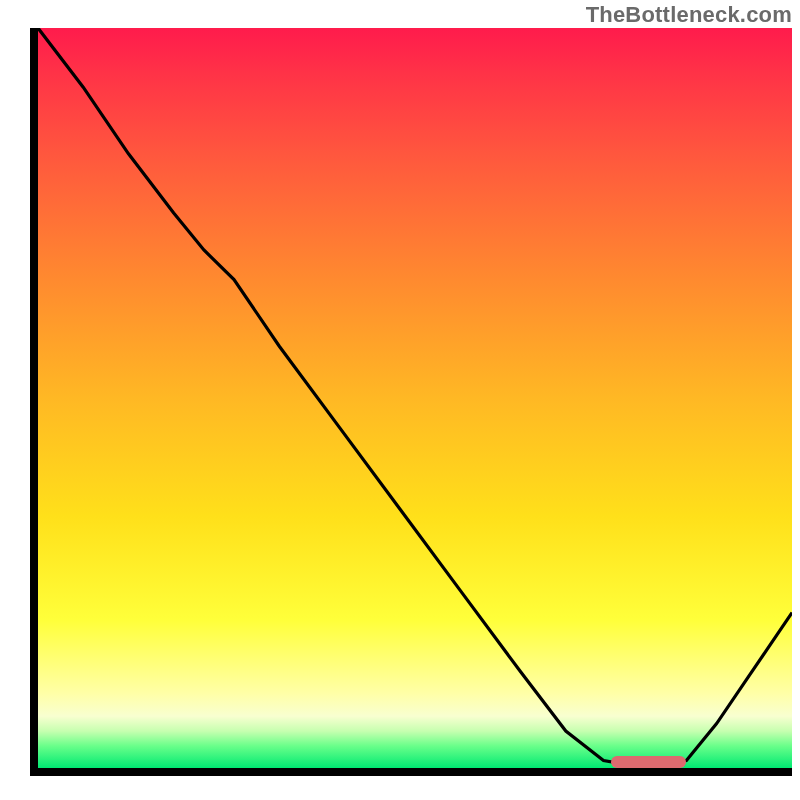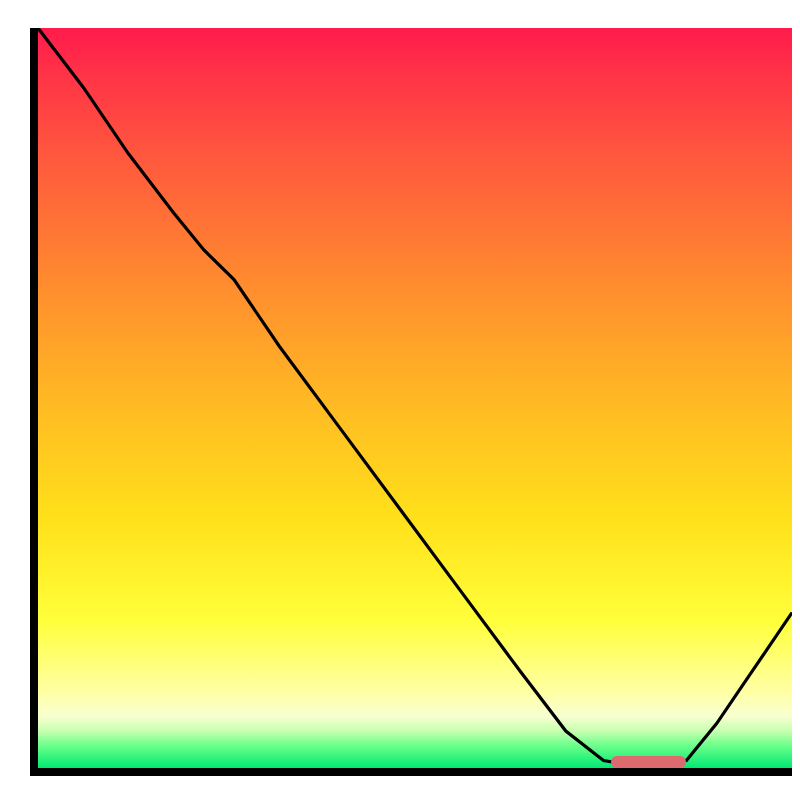--- a/index.html
+++ b/index.html
@@ -78,20 +78,21 @@
     height: 12px;
     border-radius: 6px;
     background: #dd6a6f;
     z-index: 3;
   }
 </style>
 </head>
 <body>
 <div class="wrap">
 
+  <div class="watermark">TheBottleneck.com</div>
 
   <div class="plot-area"></div>
 
   <svg class="overlay" viewBox="0 0 754 740" preserveAspectRatio="none">
     <path id="curve-path" d="M0.0 0.0 L45.2 59.2 L90.5 125.8 L135.7 185.0 L165.9 222.0 L196.0 251.6 L241.3 318.2 L301.6 399.6 L361.9 481.0 L422.2 562.4 L482.6 643.8 L527.8 703.0 L565.5 732.6 L588.1 736.3 L618.3 736.3 L648.4 732.6 L678.6 695.6 L708.8 651.2 L738.9 606.8 L754.0 584.6" fill="none" stroke="#000" stroke-width="3.2"></path>
   </svg>
 
   <div class="axis-left"></div>
   <div class="axis-bottom"></div>
 

